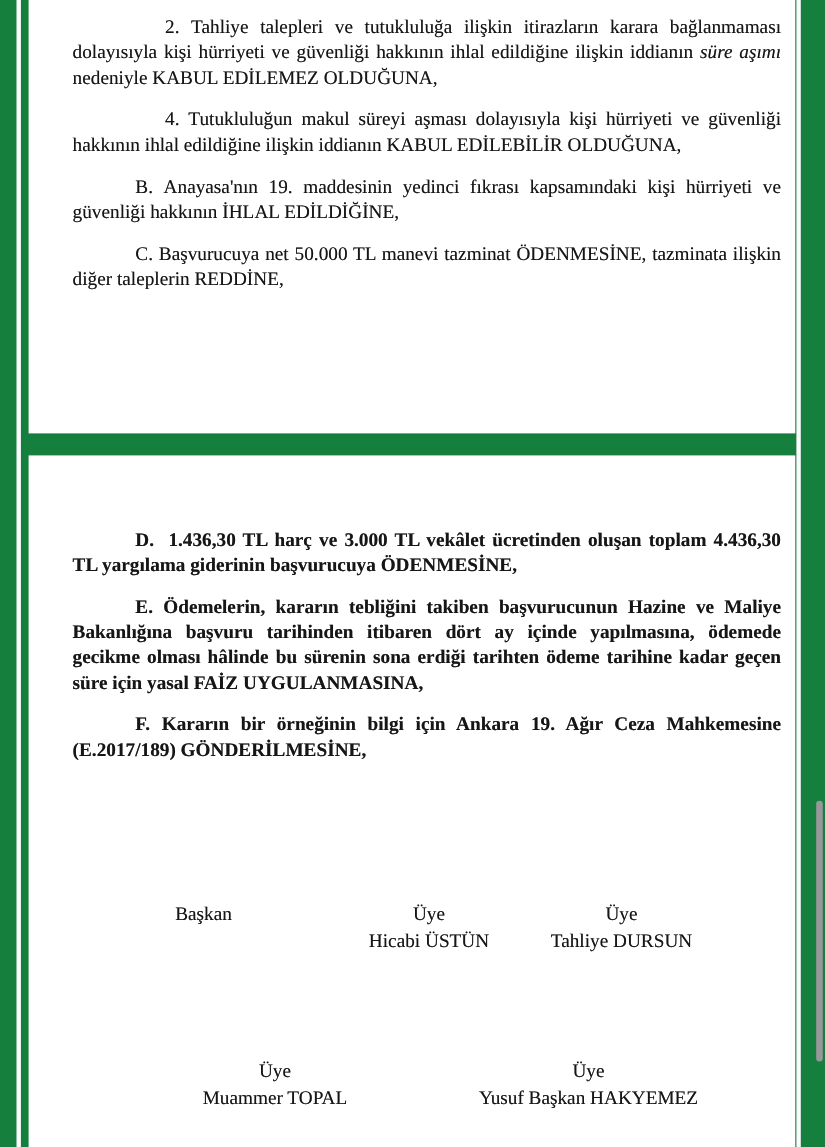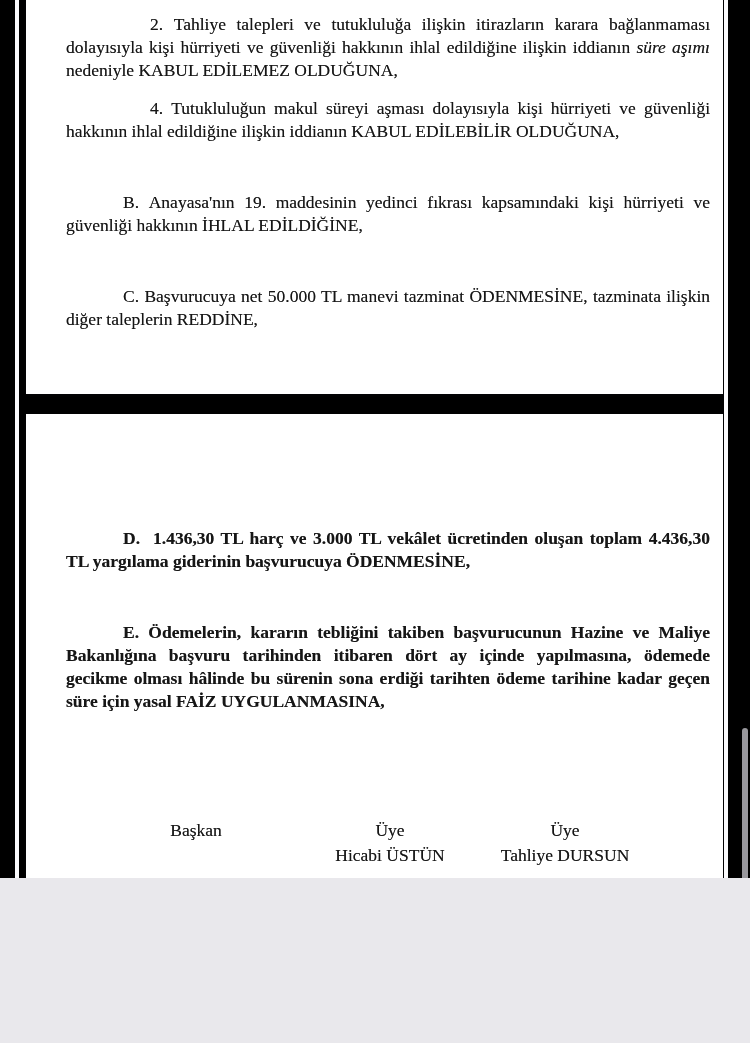--- a/index.html
+++ b/index.html
@@ -1,37 +1,37 @@
 <!DOCTYPE html>
 <html lang="tr"><head>
 <meta charset="utf-8">
 <style>
   html,body{margin:0;padding:0;background:#e9e8ec;}
-  .screen{position:relative;width:750px;height:878px;background:#000000;overflow:hidden;
+  .screen{position:relative;width:750px;height:1043px;background:#15803d;overflow:hidden;
           font-family:"Liberation Serif",serif;}
   .edge-line{position:absolute;top:0;height:100%;width:4px;background:#fbfbfd;}
   .edge-left{left:15px;}
   .edge-right{left:724px;}
   .page{position:absolute;left:26px;width:697px;background:#ffffff;
         box-shadow:0 1px 3px rgba(60,60,80,0.10);}
   .page-1{top:0;height:394px;}
   .page-2{top:414px;height:629px;}
   .paras{position:absolute;left:0;top:0;right:0;}
   .page-1 .paras{padding:13px 13px 0 40px;}
   .page-2 .paras{padding:65px 13px 0 40px;font-weight:bold;}
   p.para{margin:0 0 15px 0;text-align:justify;font-size:17.5px;line-height:23px;
          color:#161616;text-shadow:0 0 0.5px rgba(20,20,20,0.55);}
   p.para.num{text-indent:84px;}
-  p.para.let{text-indent:57px;margin-top:48px;}
+  p.para.let{text-indent:57px;}
   p.para i{font-style:italic;}
   .sig{position:absolute;transform:translateX(-50%);text-align:center;white-space:nowrap;
        font-size:17.5px;line-height:25px;color:#161616;text-shadow:0 0 0.5px rgba(20,20,20,0.55);}
   .sig-row-1 .sig{top:404px;}
   .sig-row-2 .sig{top:547px;}
-  .sig-c1{left:170px;text-align:center;} .sig-c2{left:364px;} .sig-c3{left:539px;}
+  .sig-c1{left:159px;text-align:center;} .sig-c2{left:364px;} .sig-c3{left:539px;}
   .sig-c4{left:224px;} .sig-c5{left:509px;}
   .scroll-thumb{position:absolute;left:742px;top:728px;width:6px;height:237px;
                 border-radius:3px;background:#98979c;}
 </style>
 </head>
 <body>
 
 <div class="screen">
 
   <div class="edge-line edge-left"></div>
@@ -42,20 +42,21 @@
         <p class="para num"><span>4.&nbsp;Tutukluluğun makul süreyi aşması dolayısıyla kişi hürriyeti ve güvenliği hakkının ihlal edildiğine ilişkin iddianın KABUL EDİLEBİLİR OLDUĞUNA,</span></p>
         <p class="para let"><span>B.&nbsp;Anayasa'nın 19. maddesinin yedinci fıkrası kapsamındaki kişi hürriyeti ve güvenliği hakkının İHLAL EDİLDİĞİNE,</span></p>
         <p class="para let"><span>C.&nbsp;Başvurucuya net 50.000 TL manevi tazminat ÖDENMESİNE, tazminata ilişkin diğer taleplerin REDDİNE,</span></p>
       </div>
   </div>
 
   <div class="page page-2">
     <div class="paras">
         <p class="para let"><span>D.&nbsp; 1.436,30 TL harç ve 3.000 TL vekâlet ücretinden oluşan toplam 4.436,30 TL yargılama giderinin başvurucuya ÖDENMESİNE,</span></p>
         <p class="para let"><span>E.&nbsp;Ödemelerin, kararın tebliğini takiben başvurucunun Hazine ve Maliye Bakanlığına başvuru tarihinden itibaren dört ay içinde yapılmasına, ödemede gecikme olması hâlinde bu sürenin sona erdiği tarihten ödeme tarihine kadar geçen süre için yasal FAİZ UYGULANMASINA,</span></p>
+        <p class="para let"><span>F.&nbsp;Kararın bir örneğinin bilgi için Ankara 19. Ağır Ceza Mahkemesine (E.2017/189) GÖNDERİLMESİNE,</span></p>
       </div>
 
     <div class="sig-row-1">
       <div class="sig sig-c1">
         <div>Başkan</div>
       </div>
       <div class="sig sig-c2">
         <div>Üye</div>
         <div>Hicabi ÜSTÜN</div>
       </div>

